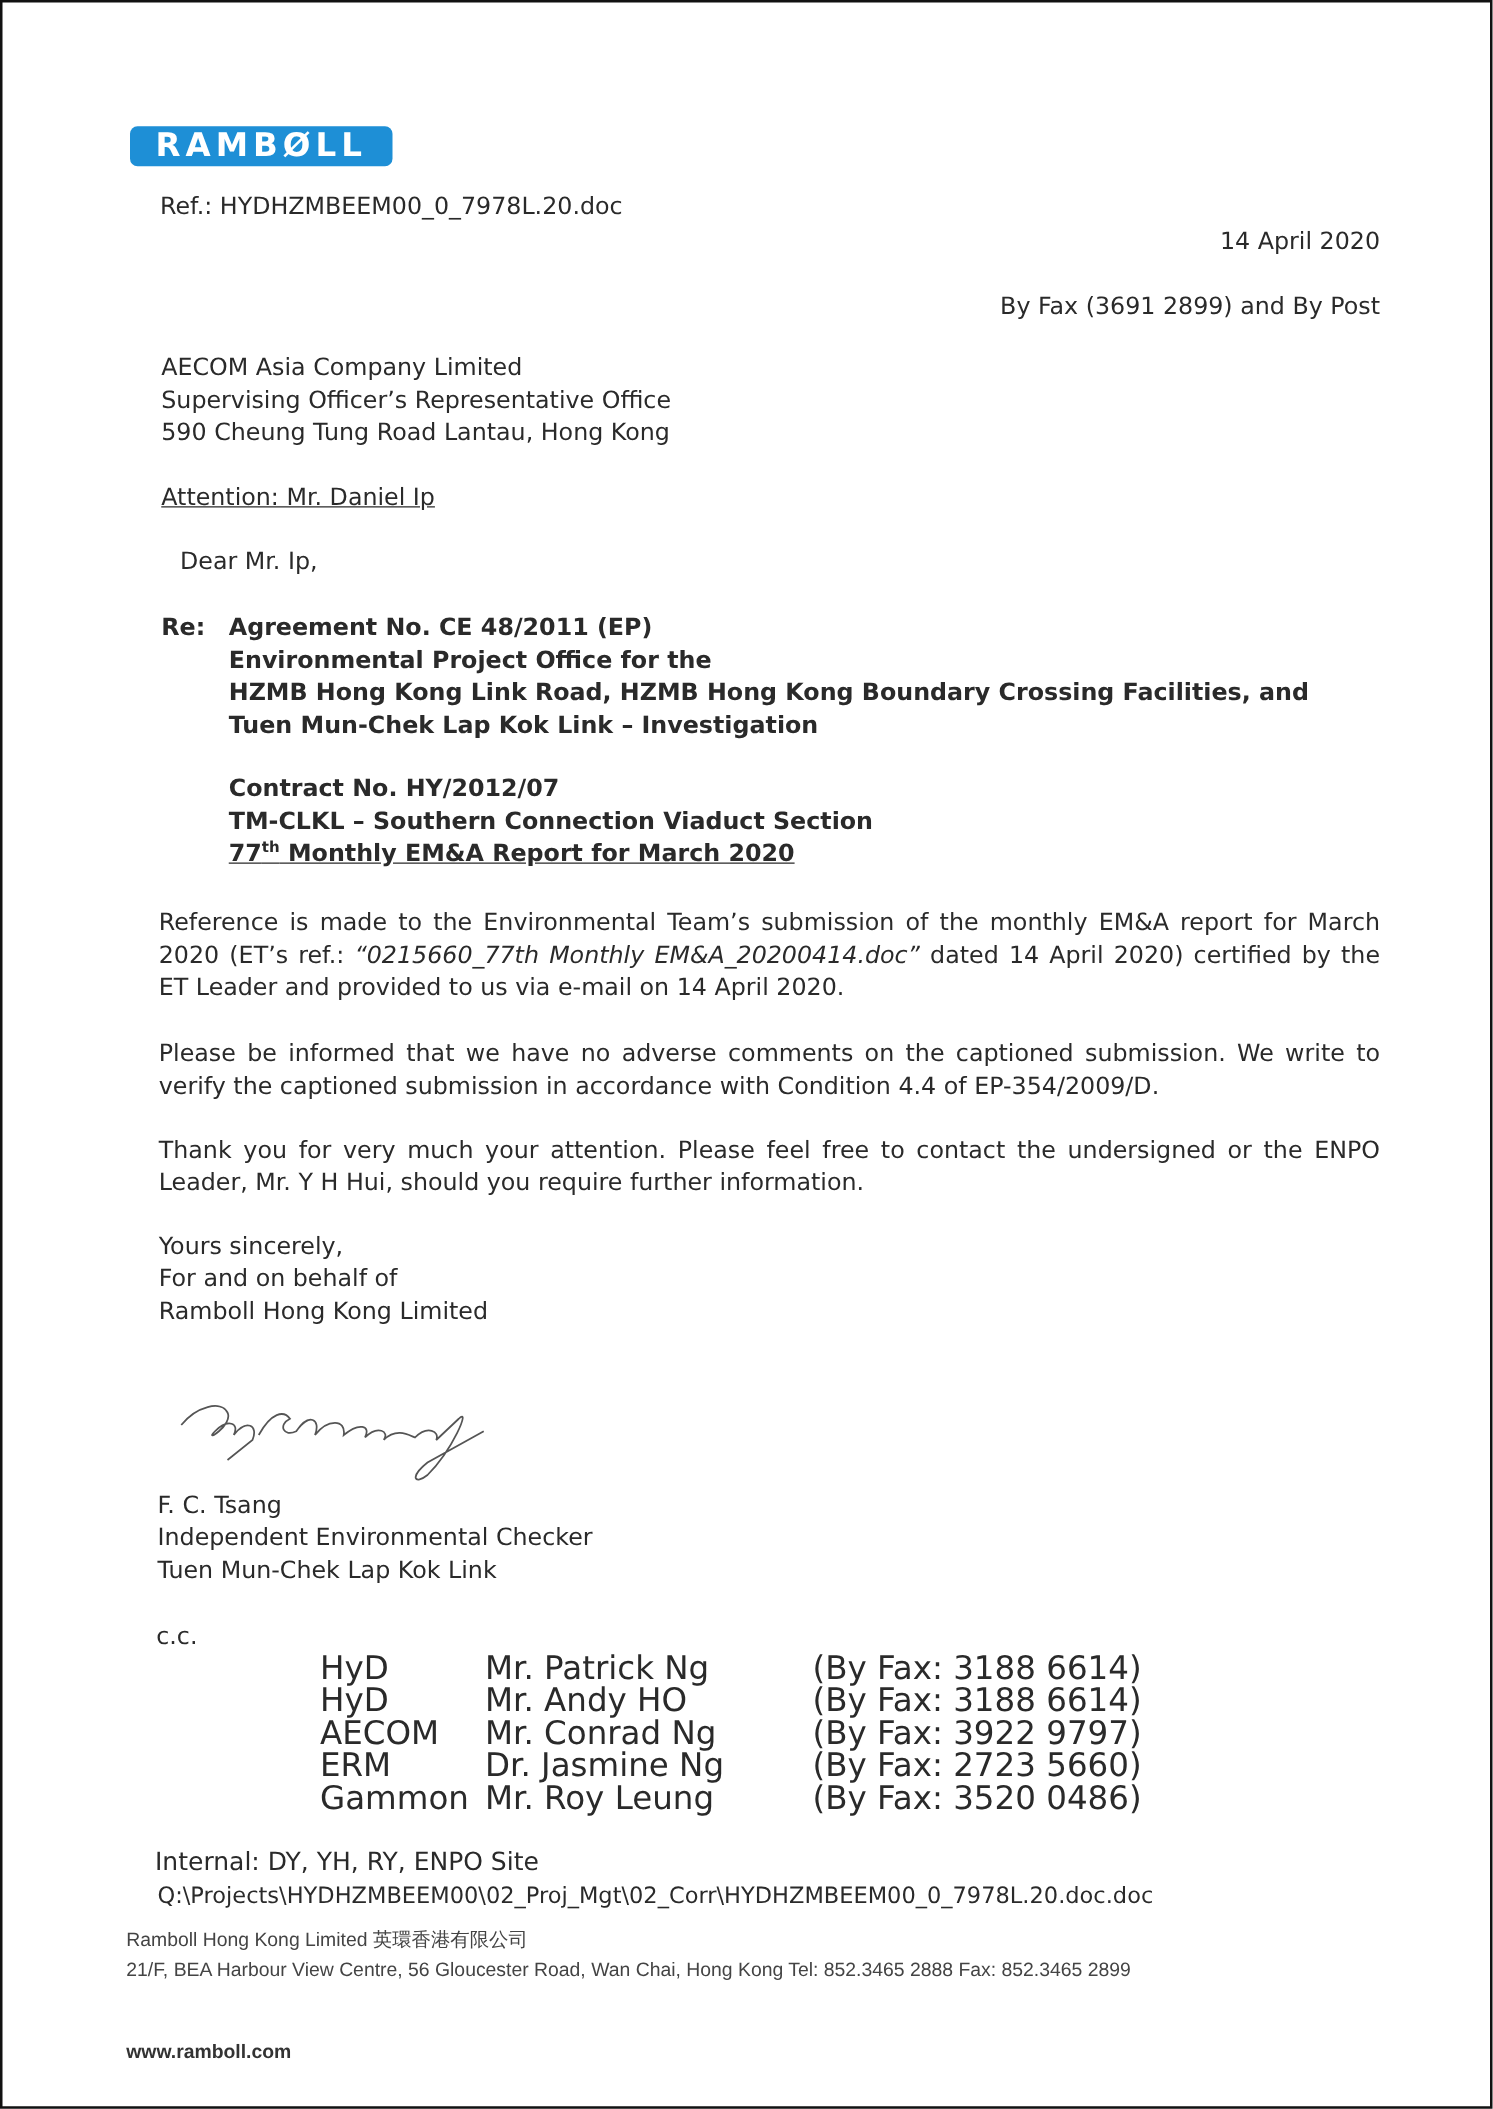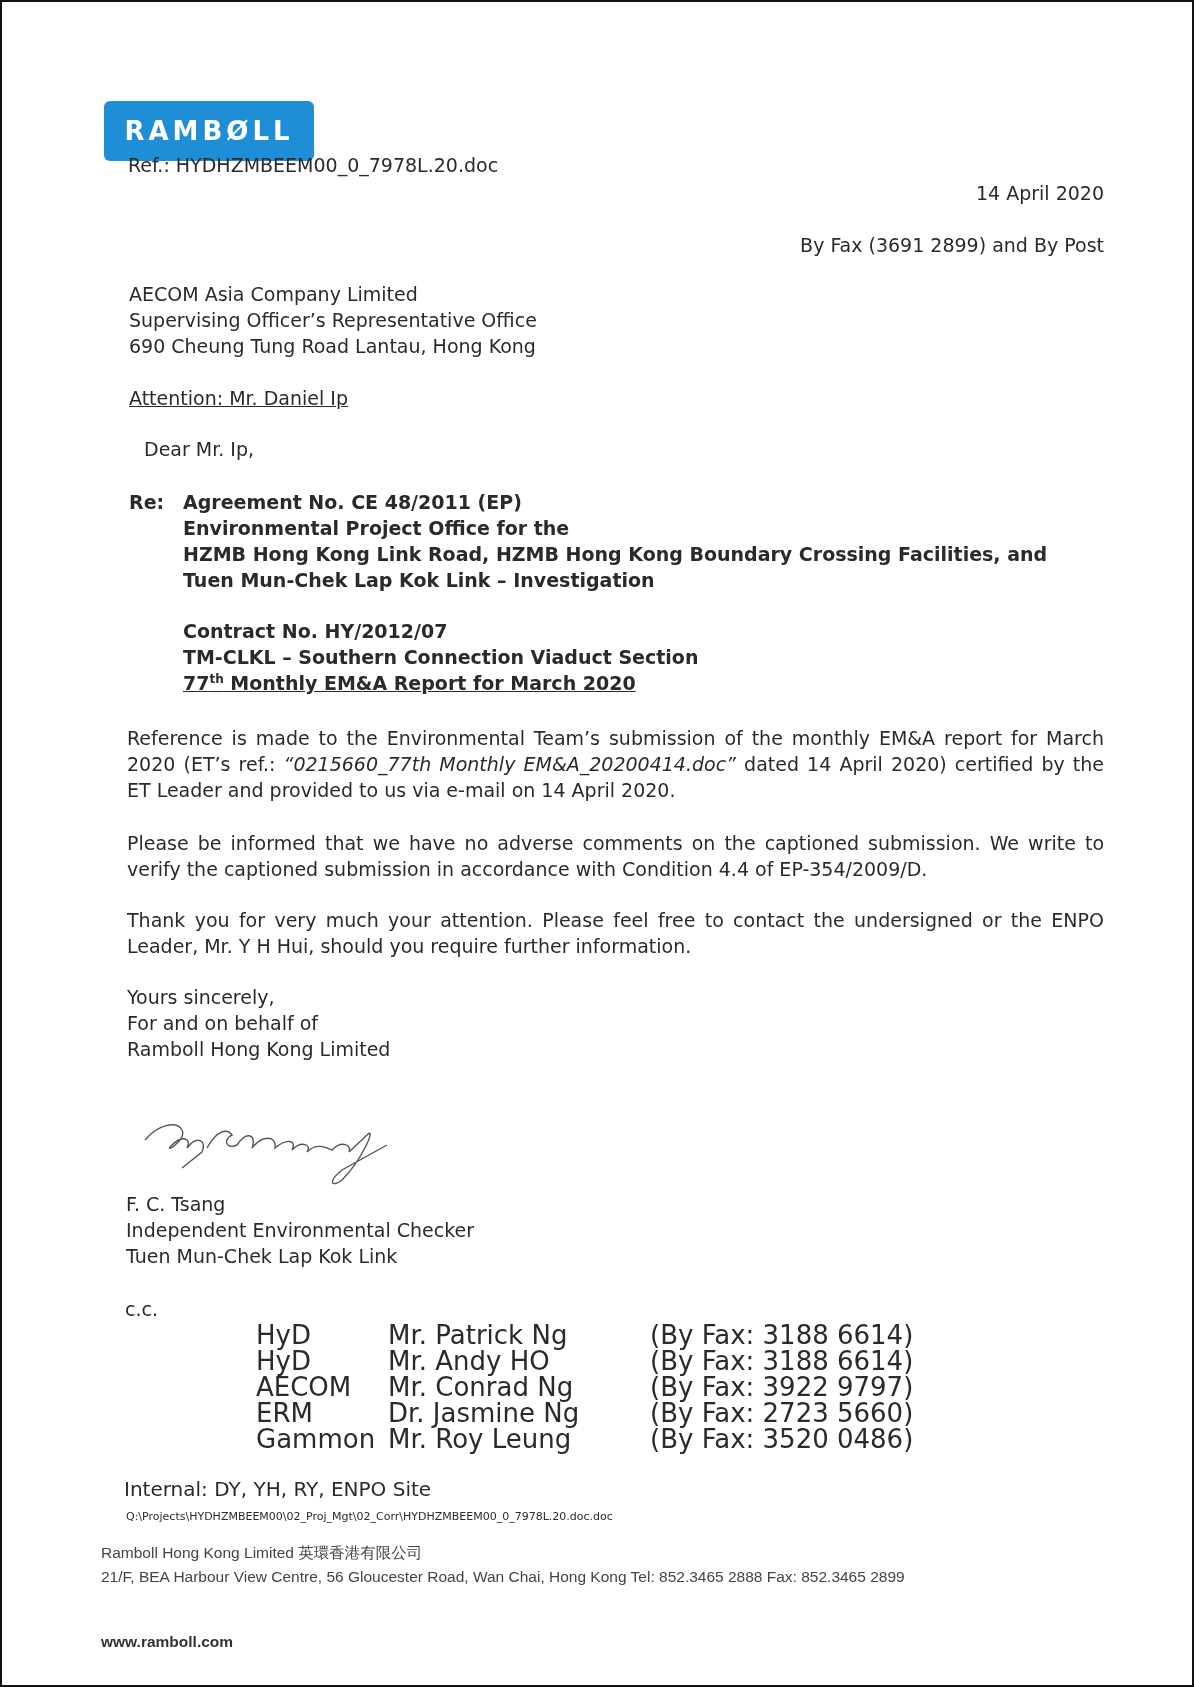--- a/index.html
+++ b/index.html
@@ -6,21 +6,21 @@
   body {
     width: 1194px; height: 1687px; position: relative; overflow: hidden;
     font-family: "DejaVu Sans", sans-serif; color: #2a2a2a;
   }
   .frame {
     position: absolute; left: 0; top: 0; width: 1190px; height: 1683px;
     border: 2px solid #111; background: #fff;
   }
   .abs { position: absolute; white-space: nowrap; }
   .logo {
-    position: absolute; left: 102px; top: 99px; width: 210px; height: 60px;
+    position: absolute; left: 102px; top: 99px; width: 210px; height: 32px;
     background: #1e8fd6; border-radius: 6px;
     display: flex; align-items: center; justify-content: center;
   }
   .logo span {
     color: #ffffff; font-family: "DejaVu Sans", sans-serif; font-weight: bold;
     font-size: 26px; letter-spacing: 4px;
   }
   .t19 { font-size: 19px; line-height: 26px; }
   .u { text-decoration: underline; }
   .para { position: absolute; left: 125px; width: 977px; font-size: 19px; line-height: 26px; text-align: justify; }
@@ -45,21 +45,21 @@
   </div>
 
   <div class="abs t19" style="left:126px; top:150px;">Ref.: HYDHZMBEEM00_0_7978L.20.doc</div>
 
   <div class="abs t19" style="right:88px; top:178px;">14 April 2020</div>
   <div class="abs t19" style="right:88px; top:230px;">By Fax (3691 2899) and By Post</div>
 
   <div class="abs t19" style="left:127px; top:279px;">
     <div>AECOM Asia Company Limited</div>
     <div>Supervising Officer’s Representative Office</div>
-    <div>690 Cheung Tung Road Lantau, Hong Kong</div>
+    <div>590 Cheung Tung Road Lantau, Hong Kong</div>
   </div>
 
   <div class="abs t19 u" style="left:127px; top:383px;">Attention:  Mr. Daniel Ip</div>
   <div class="abs t19" style="left:127px; top:434px;margin-left:15px;">Dear Mr. Ip,</div>
 
   <div class="re-block">
     <div class="re-label">Re:</div>
     <div class="re-lines">
       <div>Agreement No. CE 48/2011 (EP)</div>
       <div>Environmental Project Office for the</div>
@@ -120,19 +120,19 @@
     </tr>
     <tr>
       <td class="org">Gammon</td>
       <td class="name">Mr. Roy Leung</td>
       <td>(By Fax: 3520 0486)</td>
     </tr>
   </tbody>
     </table>
 
   <div class="abs" style="left:122px; top:1474px; font-size:20px; line-height:26px;">Internal: DY, YH, RY, ENPO Site</div>
-  <div class="abs" style="left:124px; top:1505px; font-size:11px; line-height:20px;">Q:\Projects\HYDHZMBEEM00\02_Proj_Mgt\02_Corr\HYDHZMBEEM00_0_7978L.20.doc.doc</div>
+  <div class="abs" style="left:124px; top:1505px; font-size:18px; line-height:20px;">Q:\Projects\HYDHZMBEEM00\02_Proj_Mgt\02_Corr\HYDHZMBEEM00_0_7978L.20.doc.doc</div>
 
   <div class="footer" style="top:1541px; font-size:15.5px; line-height:20px;">Ramboll Hong Kong Limited 英環香港有限公司</div>
   <div class="footer" style="top:1565px; font-size:15.5px; line-height:20px;">21/F, BEA Harbour View Centre, 56 Gloucester Road, Wan Chai, Hong Kong   Tel: 852.3465 2888   Fax: 852.3465 2899</div>
   <div class="footer" style="top:1587px; font-size:15.5px; line-height:20px; font-weight:bold; color:#333;margin-top:43px;">www.ramboll.com</div>
 
 </div>
 
 </body></html>

